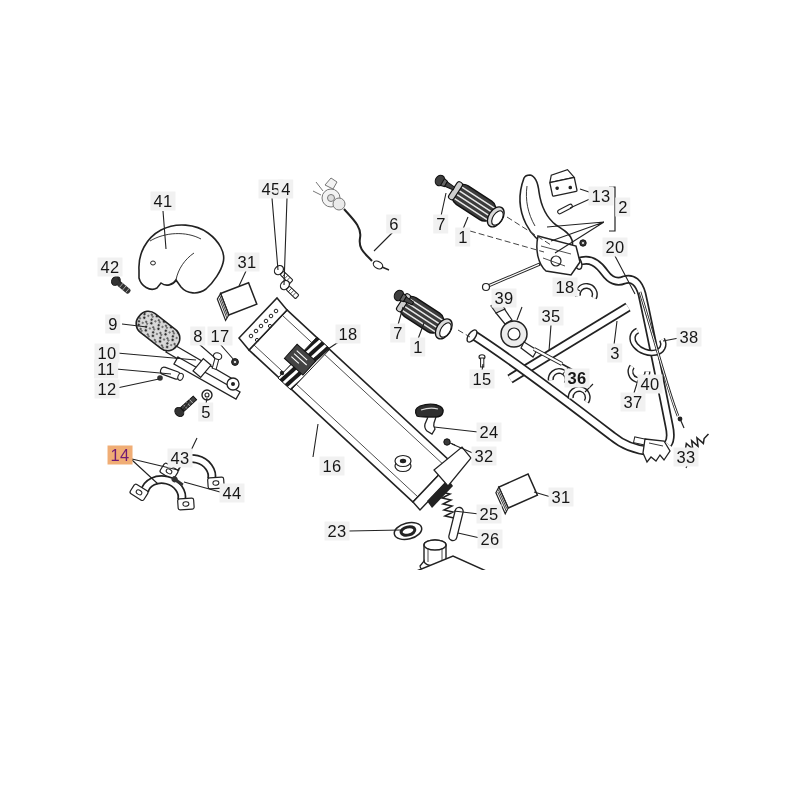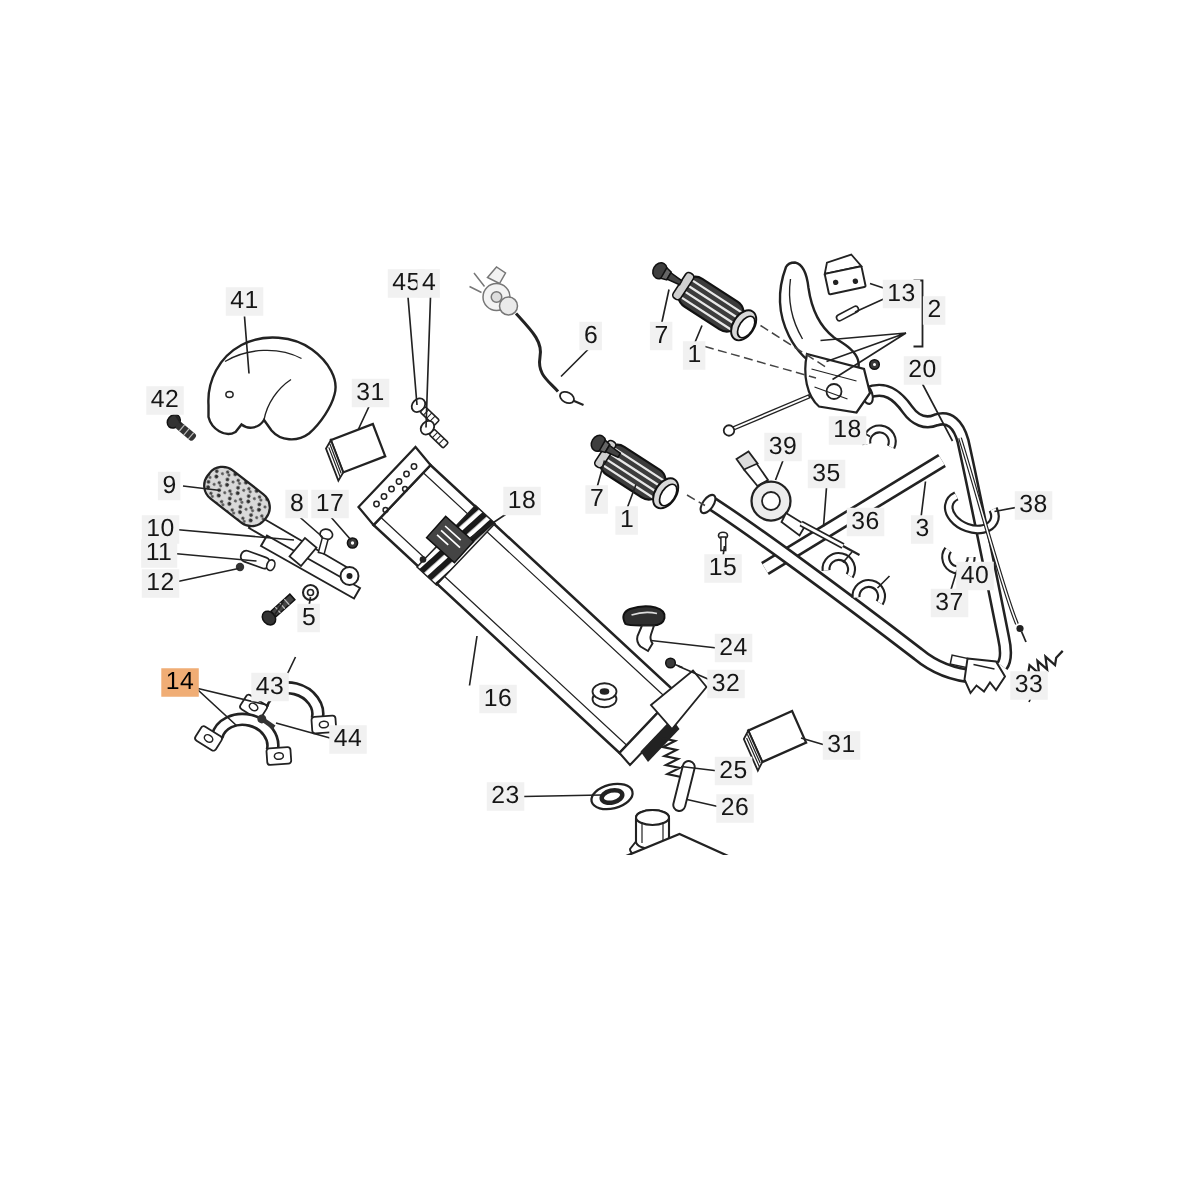--- a/index.html
+++ b/index.html
@@ -3,21 +3,21 @@
 <meta charset="utf-8">
 <style>
   html,body{margin:0;padding:0;background:#fff;}
   .stage{position:relative;width:800px;height:570px;background:#ffffff;overflow:hidden;
          font-family:"Liberation Sans",sans-serif;}
   .stage svg{position:absolute;left:0;top:0;}
   #label-layer{position:absolute;left:0;top:0;width:800px;height:800px;}
   .part-label{position:absolute;transform:translate(-50%,-50%);
       font-size:16.5px;line-height:19px;padding:0 3px;letter-spacing:.3px;
       background:#f1f1f1;color:#161616;white-space:nowrap;cursor:pointer;}
-  .part-label.selected{background:#f0ad75;color:#000000;}
+  .part-label.selected{background:#f0ad75;color:#701a75;}
 </style>
 </head>
 <body>
 
 <div class="stage">
 
 <svg width="800" height="800" viewBox="0 0 800 800">
   <defs>
     <pattern id="stripes" width="7" height="7" patternUnits="userSpaceOnUse" patternTransform="rotate(48)">
       <rect width="7" height="7" fill="#fff"></rect>
@@ -330,26 +330,26 @@
       <div class="part-label" style="left: 348px; top: 334px;">18</div>
       <div class="part-label" style="left: 394px; top: 224px;">6</div>
       <div class="part-label" style="left: 441px; top: 224px;">7</div>
       <div class="part-label" style="left: 463px; top: 237px;">1</div>
       <div class="part-label" style="left: 398px; top: 333px;">7</div>
       <div class="part-label" style="left: 418px; top: 347px;">1</div>
       <div class="part-label" style="left: 601px; top: 196px;">13</div>
       <div class="part-label" style="left: 623px; top: 207px;">2</div>
       <div class="part-label" style="left: 615px; top: 247px;">20</div>
       <div class="part-label" style="left: 565px; top: 287px;">18</div>
-      <div class="part-label" style="left: 522px; top: 298px; text-align: center;">39</div>
+      <div class="part-label" style="left: 504px; top: 298px; text-align: center;">39</div>
       <div class="part-label" style="left: 551px; top: 316px;">35</div>
       <div class="part-label" style="left: 615px; top: 353px;">3</div>
       <div class="part-label" style="left: 689px; top: 337px;">38</div>
       <div class="part-label" style="left: 482px; top: 379px;">15</div>
-      <div class="part-label" style="left: 577px; top: 348px;">36</div>
+      <div class="part-label" style="left: 577px; top: 378px; font-weight: bold;">36</div>
       <div class="part-label" style="left: 602px; top: 384px; margin-left: 48px;">40</div>
       <div class="part-label" style="left: 633px; top: 402px;">37</div>
       <div class="part-label" style="left: 686px; top: 457px;">33</div>
       <div class="part-label" style="left: 489px; top: 432px;">24</div>
       <div class="part-label" style="left: 484px; top: 456px;">32</div>
       <div class="part-label" style="left: 561px; top: 497px;">31</div>
       <div class="part-label" style="left: 489px; top: 514px;">25</div>
       <div class="part-label" style="left: 490px; top: 539px;">26</div>
       <div class="part-label" style="left: 337px; top: 531px;">23</div>
       <div class="part-label" style="left: 338px; top: 620px;">22</div>

